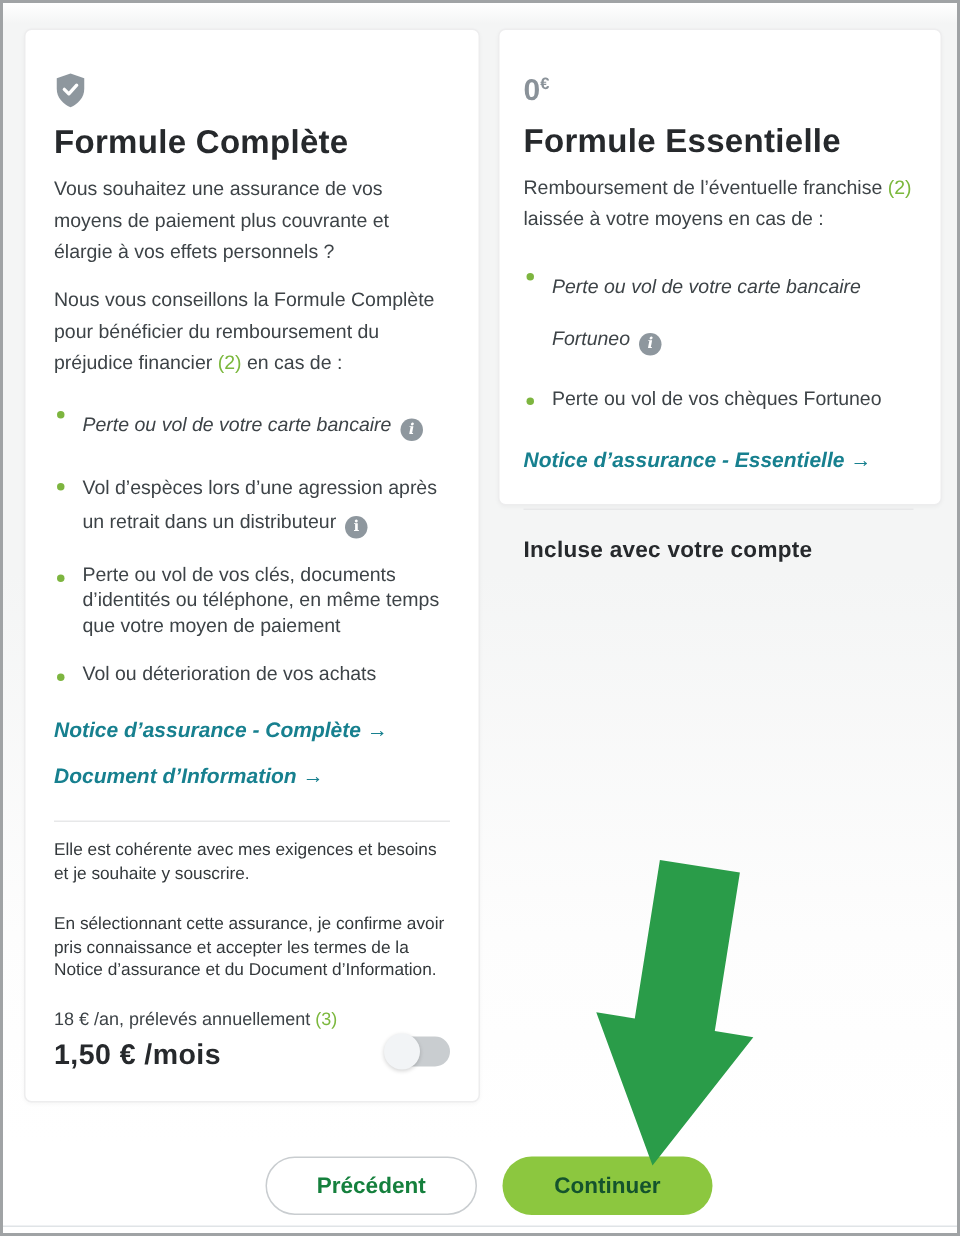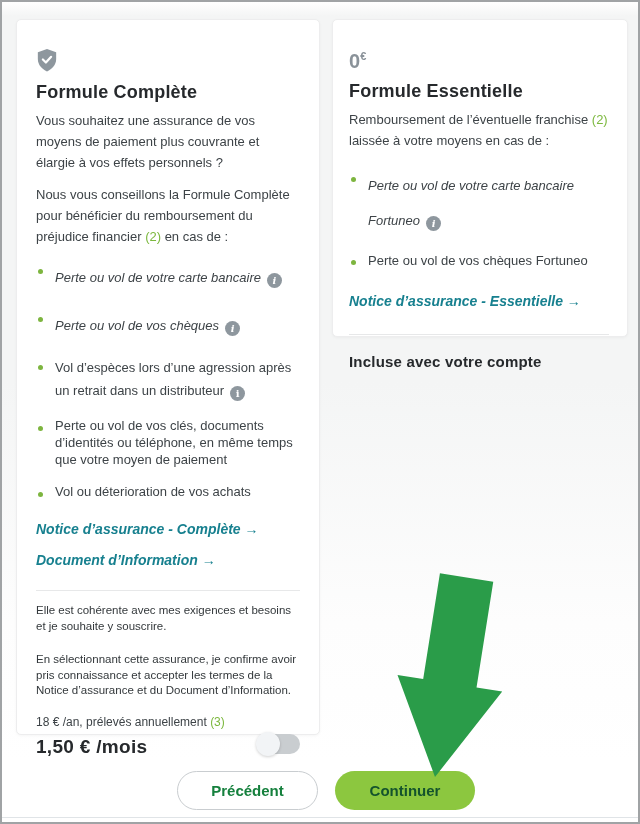--- a/index.html
+++ b/index.html
@@ -12,21 +12,21 @@
   .card{
     position:absolute;background:#fff;border:1px solid #ededee;border-radius:5px;
     box-shadow:0 1px 3px rgba(0,0,0,0.04);box-sizing:border-box;
   }
   .card-left{left:14px;top:17px;width:304px;height:716px;padding:28px 19px 20px 19px;}
   .card-right{left:330px;top:17px;width:296px;height:318px;padding:26px 18px 18px 16px;}
 
   .shield{width:22px;height:24px;display:block;}
   .zero-badge{font-size:20px;font-weight:bold;color:#8a9299;line-height:20px;}
   .zero-badge sup{font-size:11px;font-weight:bold;vertical-align:super;}
-  h2.card-title{margin:10px 0 0 0;font-size:18px;color:#26292c;letter-spacing:.2px;}
+  h2.card-title{margin:10px 0 0 0;font-size:22px;color:#26292c;letter-spacing:.2px;}
   .body-text{margin:7px 0 0 0;font-size:13px;line-height:21px;color:#3d4347;}
   .body-text.second{margin-top:11px;}
   .green-ref{color:#7cb83e;}
 
   ul.benefits{list-style:none;margin:13px 0 0 0;padding:0;}
   ul.benefits li{position:relative;padding-left:19px;font-size:13px;color:#3d4347;}
   ul.benefits li .dot{position:absolute;left:2px;top:9px;width:5px;height:5px;border-radius:50%;background:#7db53f;}
   li.loose{line-height:35px;margin-bottom:13px;font-style:italic;}
   li.loose2{line-height:23px;margin-bottom:15px;}
   li.tight{line-height:17px;margin-bottom:15px;}
@@ -82,23 +82,20 @@
     <h2 class="card-title">Formule Complète</h2>
 
     <p class="body-text">Vous souhaitez une assurance de vos moyens de paiement plus couvrante et élargie à vos effets personnels ?</p>
 
     <p class="body-text second"><span>Nous vous conseillons la Formule Complète pour bénéficier du remboursement du préjudice financier </span><span class="green-ref">(2)</span><span> en cas de :</span></p>
 
     <ul class="benefits">
       <li class="loose">
         <span class="dot"></span><span>Perte ou vol de votre carte bancaire</span><span class="info-badge">i</span>
       </li>
-      <li class="loose">
-        <span class="dot"></span><span>Perte ou vol de vos chèques</span><span class="info-badge">i</span>
-      </li>
       <li class="loose2">
         <span class="dot"></span><span>Vol d’espèces lors d’une agression après un retrait dans un distributeur</span><span class="info-badge">i</span>
       </li>
       <li class="tight">
         <span class="dot"></span><span>Perte ou vol de vos clés, documents d’identités ou téléphone, en même temps que votre moyen de paiement</span>
       </li>
       <li class="tight last">
         <span class="dot"></span><span>Vol ou déterioration de vos achats</span>
       </li>
     </ul>

